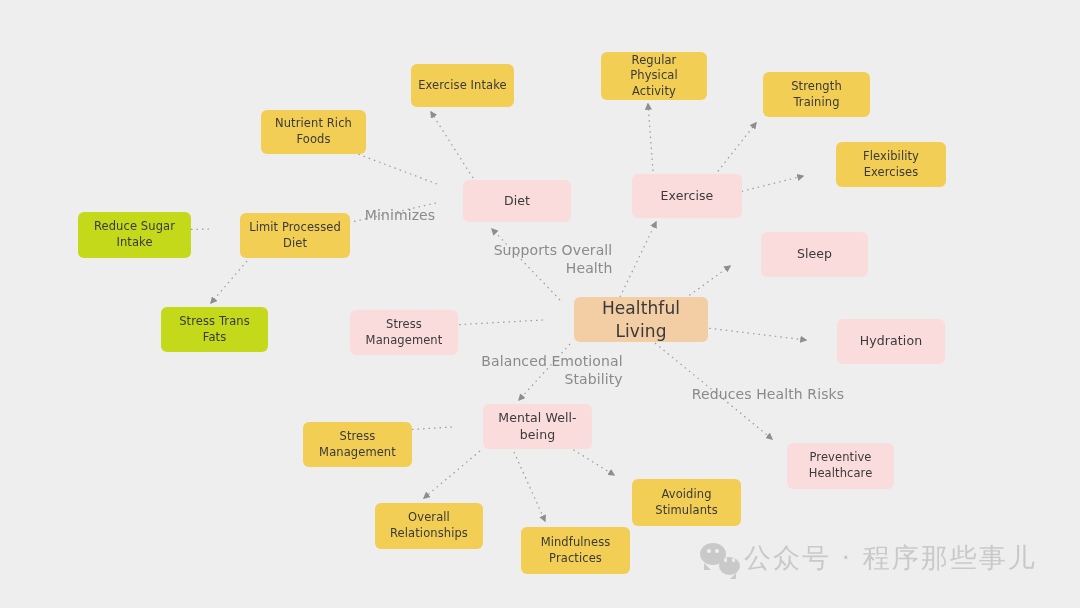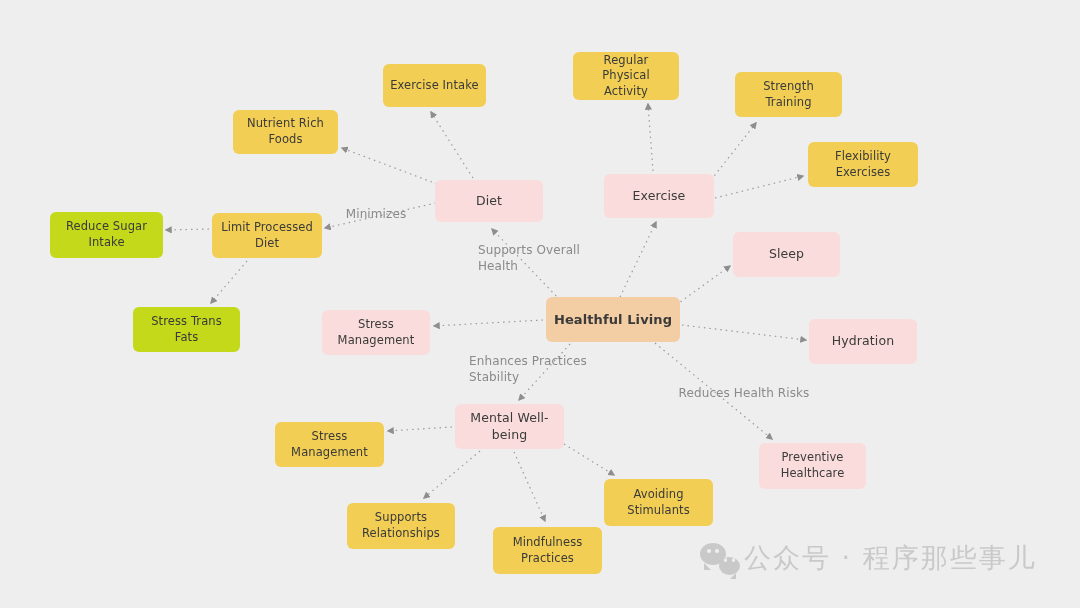--- a/index.html
+++ b/index.html
@@ -30,37 +30,38 @@
     align-items: center;
     justify-content: center;
     text-align: center;
     border-radius: 6px;
     color: #3a3a3a;
     font-size: 11.5px;
     line-height: 1.35;
     padding: 4px 7px;
     letter-spacing: 0.1px;
     white-space: pre-line;
+    margin-left: 28px;
   }
   .node.center {
-    font-size: 13px;
-    font-weight: bold;
+    font-size: 17px;
   }
   .node.big {
     font-size: 12.5px;
   }
   .edge-label {
     position: absolute;
     color: #8a8a8a;
-    font-size: 12px;
+    font-size: 14px;
     line-height: 1.3;
-    text-align: left;
+    text-align: right;
     white-space: pre-line;
     letter-spacing: 0.1px;
     transform: translate(-50%, -50%);
+    margin-left: 24px;
   }
   #watermark {
     position: absolute;
     display: flex;
     align-items: center;
     gap: 4px;
     color: #c9c9c9;
     user-select: none;
   }
   #watermark .wm-text {
@@ -158,32 +159,32 @@
 Diet</div>
       <div class="node" style="left: 50px; top: 212px; width: 113px; height: 46px; background: rgb(195, 217, 26);">Reduce Sugar
 Intake</div>
       <div class="node" style="left: 133px; top: 307px; width: 107px; height: 45px; background: rgb(195, 217, 26);">Stress Trans Fats</div>
       <div class="node" style="left: 573px; top: 52px; width: 106px; height: 48px; background: rgb(242, 206, 84);">Regular Physical
 Activity</div>
       <div class="node" style="left: 735px; top: 72px; width: 107px; height: 45px; background: rgb(242, 206, 84);">Strength Training</div>
       <div class="node" style="left: 808px; top: 142px; width: 110px; height: 45px; background: rgb(242, 206, 84);">Flexibility Exercises</div>
       <div class="node" style="left: 275px; top: 422px; width: 109px; height: 45px; background: rgb(242, 206, 84);">Stress
 Management</div>
-      <div class="node" style="left: 347px; top: 503px; width: 108px; height: 46px; background: rgb(242, 206, 84);">Supports
+      <div class="node" style="left: 347px; top: 503px; width: 108px; height: 46px; background: rgb(242, 206, 84);">Overall
 Relationships</div>
       <div class="node" style="left: 493px; top: 527px; width: 109px; height: 47px; background: rgb(242, 206, 84);">Mindfulness
 Practices</div>
       <div class="node" style="left: 604px; top: 479px; width: 109px; height: 47px; background: rgb(242, 206, 84);">Avoiding
 Stimulants</div>
     </div>
   <div id="labels-layer">
       <div class="edge-label" style="left: 529px; top: 259px;">Supports Overall
 Health</div>
       <div class="edge-label" style="left: 744px; top: 394px;">Reduces Health Risks</div>
-      <div class="edge-label" style="left: 528px; top: 370px;">Enhances Practices
+      <div class="edge-label" style="left: 528px; top: 370px;">Balanced Emotional
 Stability</div>
       <div class="edge-label" style="left: 376px; top: 215px;">Minimizes</div>
     </div>
 
   <div id="watermark" style="left: 700px; top: 540px;">
     <span class="wm-icon">
       <span class="b1"></span>
       <span class="b2"></span>
       <span class="e" style="left:7px;  top:8px;"></span>
       <span class="e" style="left:15px; top:8px;"></span>

